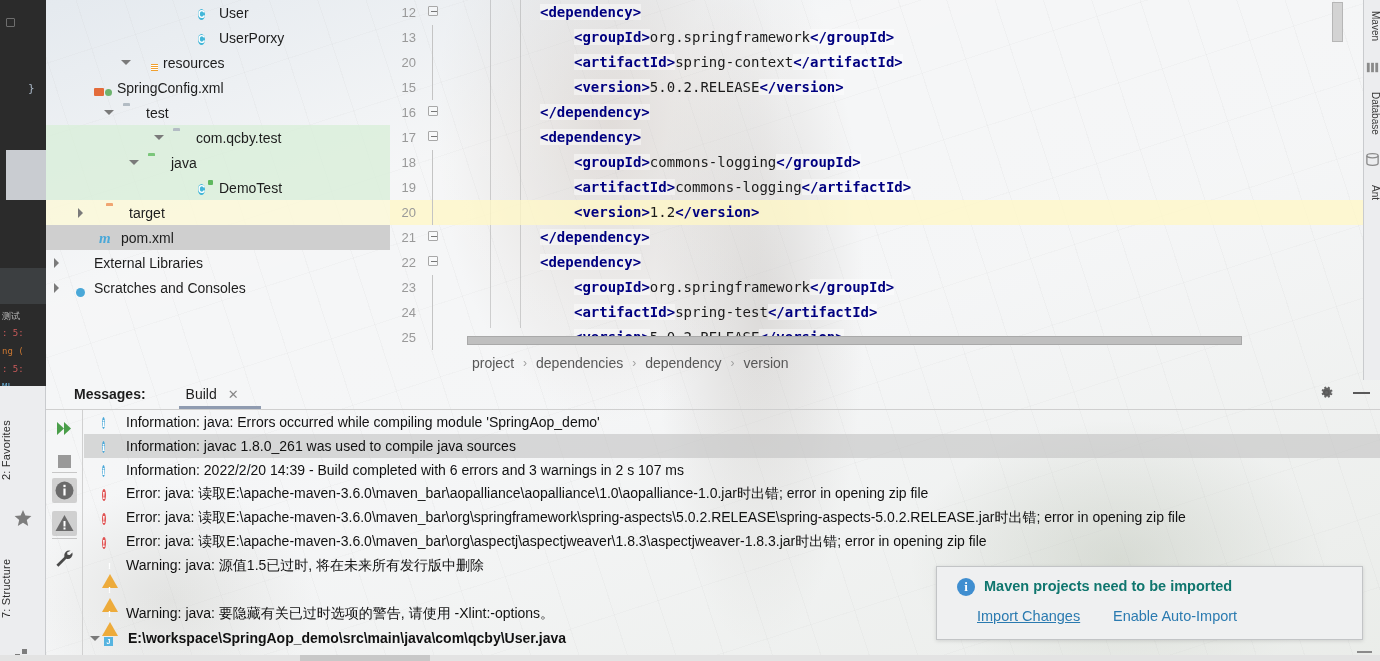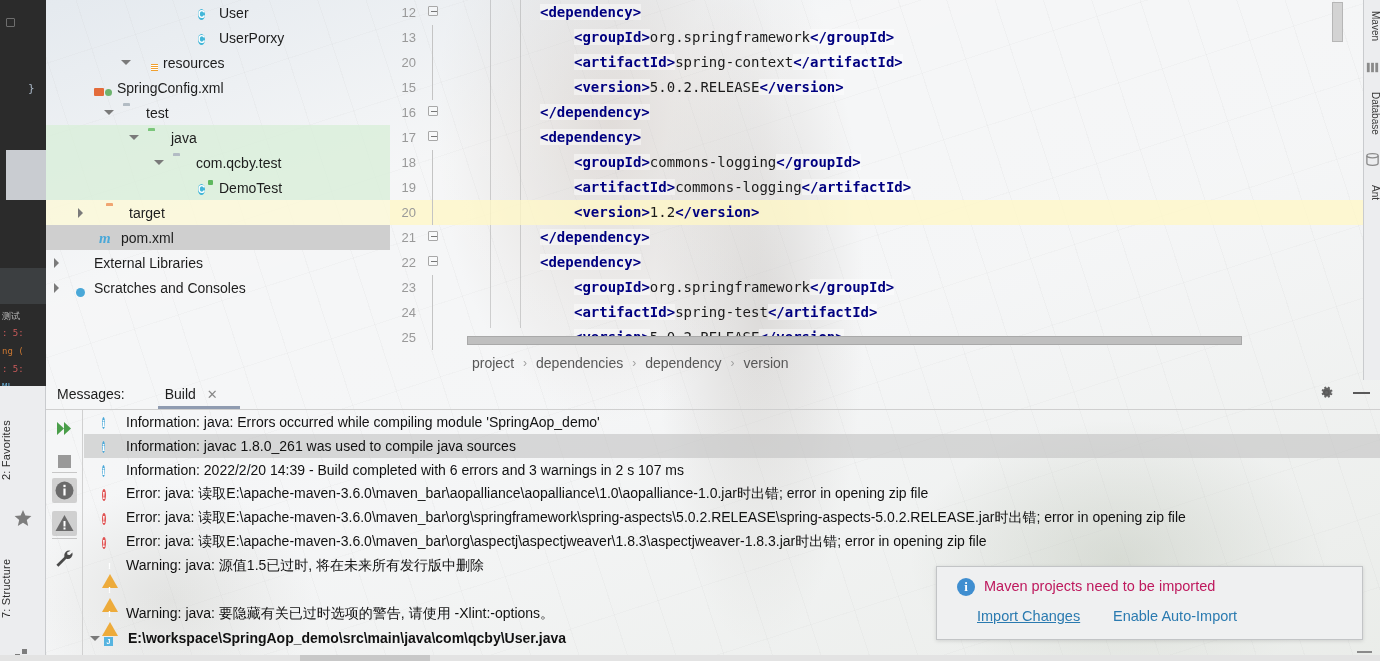--- a/index.html
+++ b/index.html
@@ -171,21 +171,21 @@
   }
 
   
   .build-panel{
     position:absolute; left:46px; top:378px; width:1334px; height:283px; z-index:4;
   }
   .build-header{
     position:absolute; left:0; top:0; width:1334px; height:32px;
     display:flex; align-items:center; border-bottom:1px solid #cfcfcf;
   }
-  .msg-label{ font-size:14px; color:#1d1d1d; margin-left:11px; }
+  .msg-label{ font-size:14px; color:#1d1d1d; margin-left:28px;font-weight:bold; }
   .build-tab{
     margin-left:36px; font-size:14px; color:#1d1d1d; position:relative;
     padding:0 4px 6px 4px; height:30px; line-height:30px;
   }
   .build-tab::after{
     content:""; position:absolute; left:-3px; right:-18px; bottom:0; height:3px; background:#8f9bb0;
   }
   .tab-close{ margin-left:7px; color:#888; font-size:13px; }
   .hdr-right{ position:absolute; right:10px; top:6px; display:flex; align-items:center; gap:18px;}
   .gear{ width:17px; height:17px; position:relative; }
@@ -227,21 +227,21 @@
   .file-arrow::before{ content:""; position:absolute; left:2px; top:5px;
     border-left:5px solid transparent; border-right:5px solid transparent; border-top:5px solid #7a7a7a;}
 
   
   .balloon{
     position:absolute; left:936px; top:566px; width:427px; height:74px;
     background:#eff0f1; border:1px solid #c2c4c6; z-index:9;
     box-shadow:0 1px 4px rgba(0,0,0,.13);
   }
   .balloon-title{
-    position:absolute; left:47px; top:11px; font-size:14.5px; font-weight:normal; color:#be185d;
+    position:absolute; left:47px; top:11px; font-size:14.5px; font-weight:bold; color:#0f766e;
   }
   .balloon-ico{
     position:absolute; left:20px; top:11px; width:18px; height:18px; border-radius:50%;
     background:#3f8ed0; color:#fff; font:bold 13px "Liberation Serif",serif;
     text-align:center; line-height:18px;
   }
   .balloon-link{
     position:absolute; top:41px; font-size:14.5px; color:#2a7ab0; cursor:pointer;
   }
   .balloon-link.a{ left:40px;text-decoration:underline; }
@@ -331,30 +331,30 @@
       <span class="ticon"><span class="ic-xml"></span></span>
       <span class="tlabel">SpringConfig.xml</span>
     </div>
 
     <div class="tree-row" style="padding-left:55px">
       <span class="arrow down"></span>
       <span class="ticon" style="margin-left:8px"><span class="ic-folder grey2"></span></span>
       <span class="tlabel">test</span>
     </div>
 
+    <div class="tree-row green" style="padding-left:105px">
+      <span class="arrow down"></span>
+      <span class="ticon" style="margin-left:8px"><span class="ic-folder grey2"></span></span>
+      <span class="tlabel">com.qcby.test</span>
+    </div>
+
     <div class="tree-row green" style="padding-left:80px">
       <span class="arrow down"></span>
       <span class="ticon" style="margin-left:8px"><span class="ic-folder green"></span></span>
       <span class="tlabel">java</span>
-    </div>
-
-    <div class="tree-row green" style="padding-left:105px">
-      <span class="arrow down"></span>
-      <span class="ticon" style="margin-left:8px"><span class="ic-folder grey2"></span></span>
-      <span class="tlabel">com.qcby.test</span>
     </div>
 
     <div class="tree-row green" style="padding-left:150px">
       <span class="ticon"><span class="ic-class test">C</span></span>
       <span class="tlabel">DemoTest</span>
     </div>
 
     <div class="tree-row yellow" style="padding-left:28px">
       <span class="arrow right"></span>
       <span class="ticon" style="margin-left:18px"><span class="ic-folder orange"></span></span>

